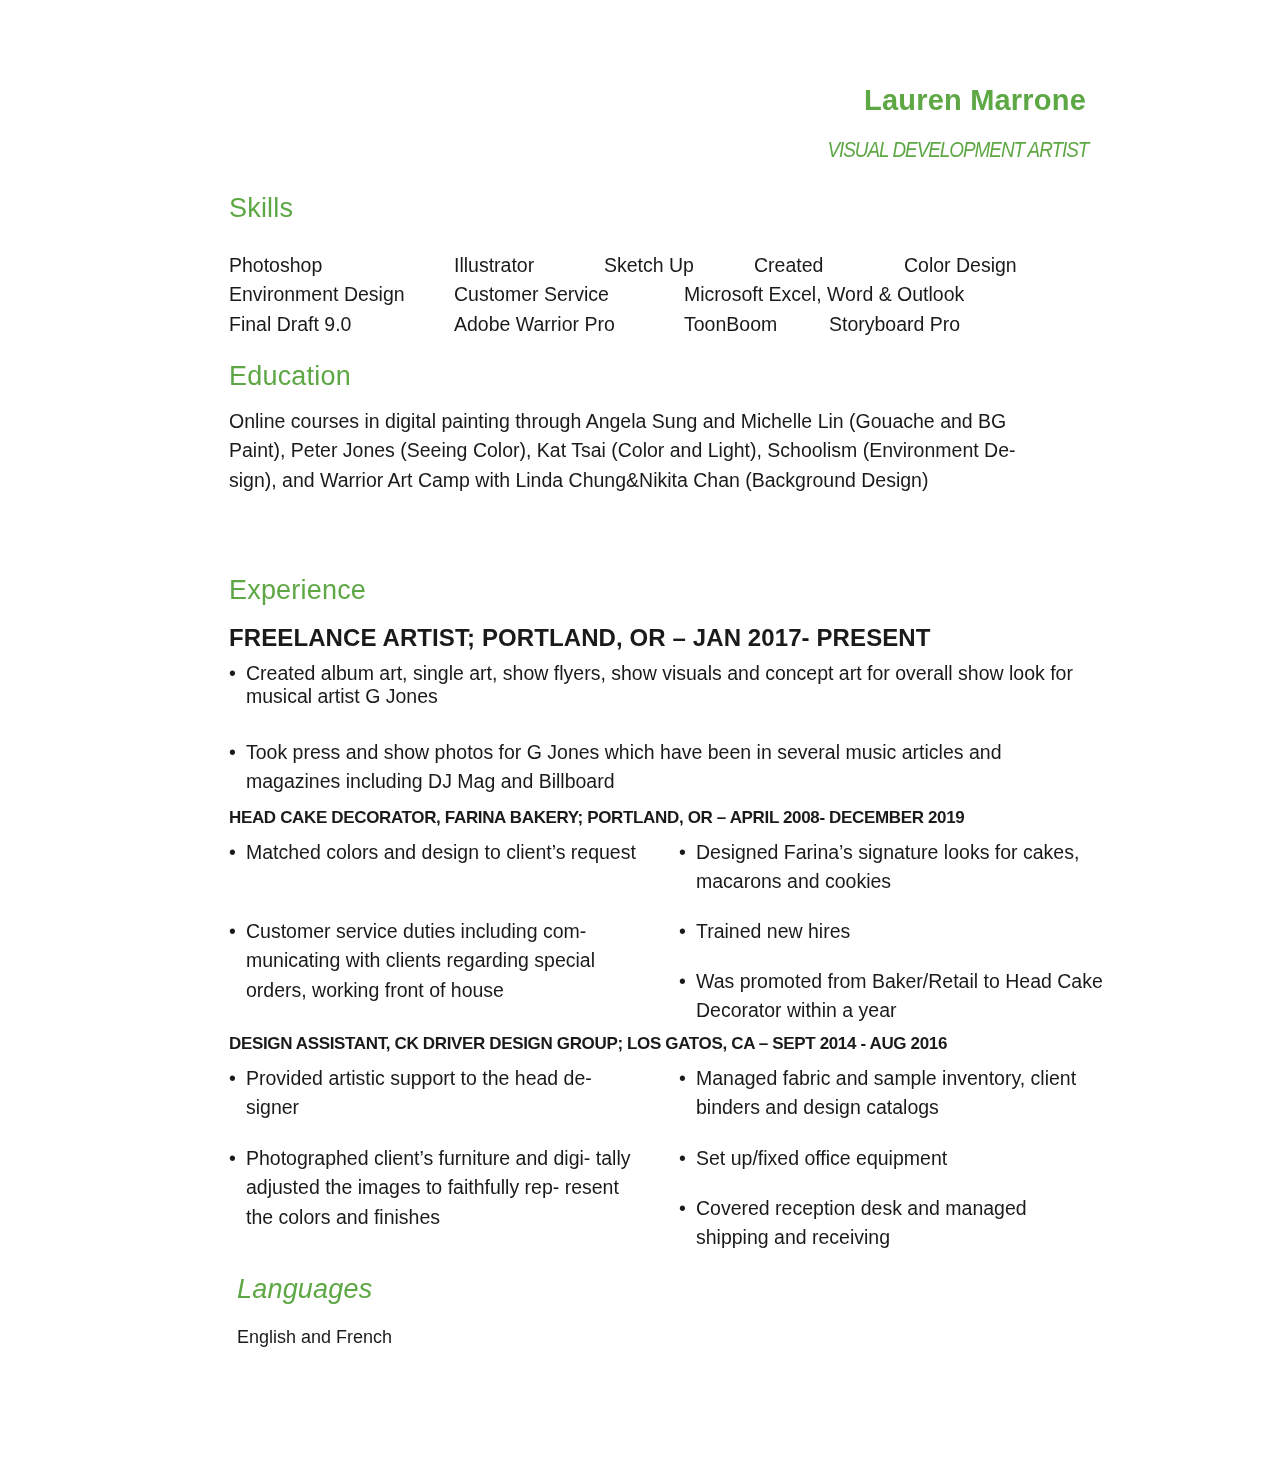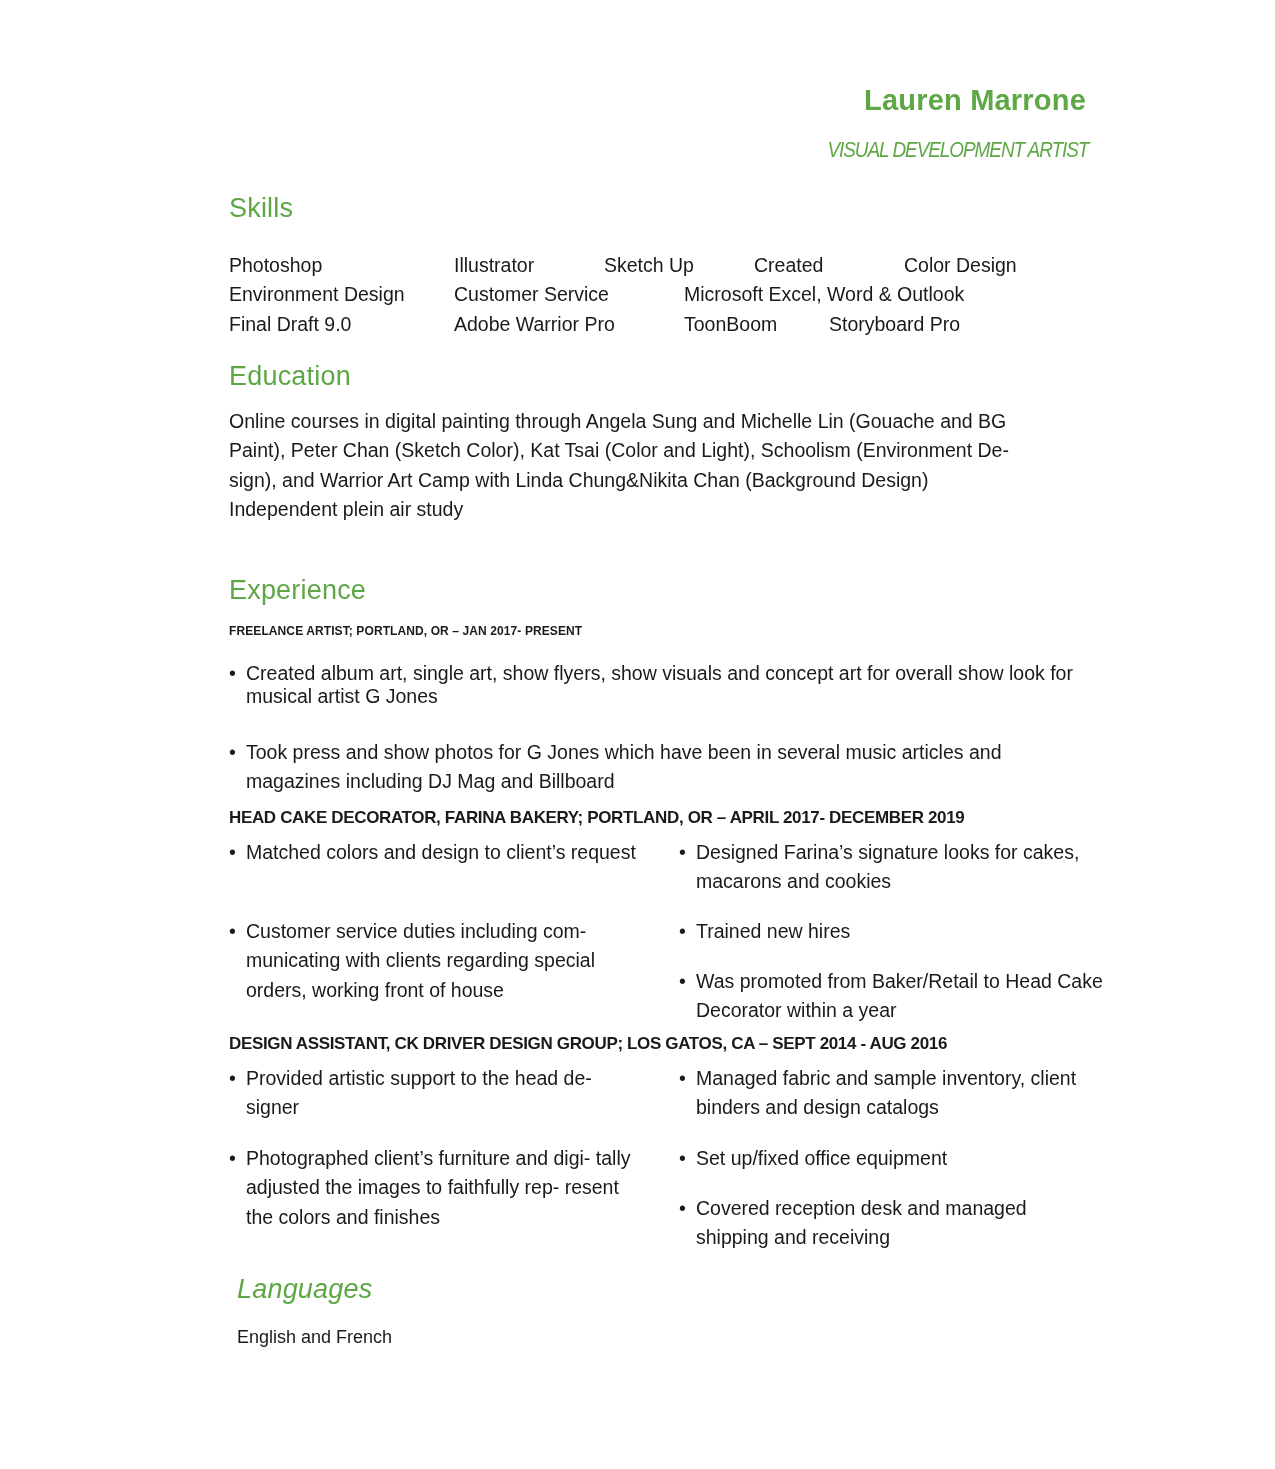--- a/index.html
+++ b/index.html
@@ -40,32 +40,31 @@
 
   <span class="skill" style="left:229px; top:313px;">Final Draft 9.0</span>
   <span class="skill" style="left:454px; top:313px;">Adobe Warrior Pro</span>
   <span class="skill" style="left:684px; top:313px;">ToonBoom</span>
   <span class="skill" style="left:829px; top:313px;">Storyboard Pro</span>
 </div>
 
 <div class="section-title green" style="top:361px;text-align:center;">Education</div>
 <div id="edu-text" class="body-text">
   <div>Online courses in digital painting through Angela Sung and Michelle Lin (Gouache and BG</div>
-  <div>Paint), Peter Chan (Sketch Color), Kat Tsai (Color and Light), Schoolism (Environment De-</div>
+  <div>Paint), Peter Jones (Seeing Color), Kat Tsai (Color and Light), Schoolism (Environment De-</div>
   <div>sign), and Warrior Art Camp with Linda Chung&amp;Nikita Chan (Background Design)</div>
-  <div>Independent plein air study</div>
 </div>
 
 <div class="section-title green" style="top:575px;">Experience</div>
 
-<div class="job-title" style="top:624px; font-size:12px;">FREELANCE ARTIST;  PORTLAND, OR – JAN 2017- PRESENT</div>
+<div class="job-title" style="top:624px; font-size:24px;">FREELANCE ARTIST;  PORTLAND, OR – JAN 2017- PRESENT</div>
 <div class="bullet tight" style="left:229px; top:662px; width:850px;">Created album art, single art, show flyers, show visuals and concept art for overall show look for musical artist G Jones</div>
 <div class="bullet" style="left:229px; top:738px; width:850px;">Took press and show photos for G Jones which have been in several music articles and magazines including DJ Mag and Billboard</div>
 
-<div class="job-title narrow" style="top:808px;">HEAD CAKE DECORATOR, FARINA BAKERY; PORTLAND, OR – APRIL 2017-  DECEMBER 2019</div>
+<div class="job-title narrow" style="top:808px;">HEAD CAKE DECORATOR, FARINA BAKERY; PORTLAND, OR – APRIL 2008-  DECEMBER 2019</div>
 <div class="bullet" style="left:229px; top:838px; width:400px;">Matched colors and design to client’s request</div>
 <div class="bullet" style="left:229px; top:917px; width:400px;">Customer service duties including com- municating with clients regarding special orders, working front of house</div>
 <div class="bullet" style="left:679px; top:838px; width:415px;">Designed Farina’s signature looks for cakes, macarons and cookies</div>
 <div class="bullet" style="left:679px; top:917px; width:415px;">Trained new hires</div>
 <div class="bullet" style="left:679px; top:967px; width:415px;">Was promoted from Baker/Retail to Head Cake Decorator within a year</div>
 
 <div class="job-title narrow" style="top:1034px;">DESIGN ASSISTANT, CK DRIVER DESIGN GROUP; LOS GATOS, CA – SEPT 2014 - AUG 2016</div>
 <div class="bullet" style="left:229px; top:1064px; width:400px;">Provided artistic support to the head de- signer</div>
 <div class="bullet" style="left:229px; top:1144px; width:400px;">Photographed client’s furniture and digi- tally adjusted the images to faithfully rep- resent the colors and finishes</div>
 <div class="bullet" style="left:679px; top:1064px; width:400px;"> Managed fabric and sample inventory, client binders and design catalogs</div>

